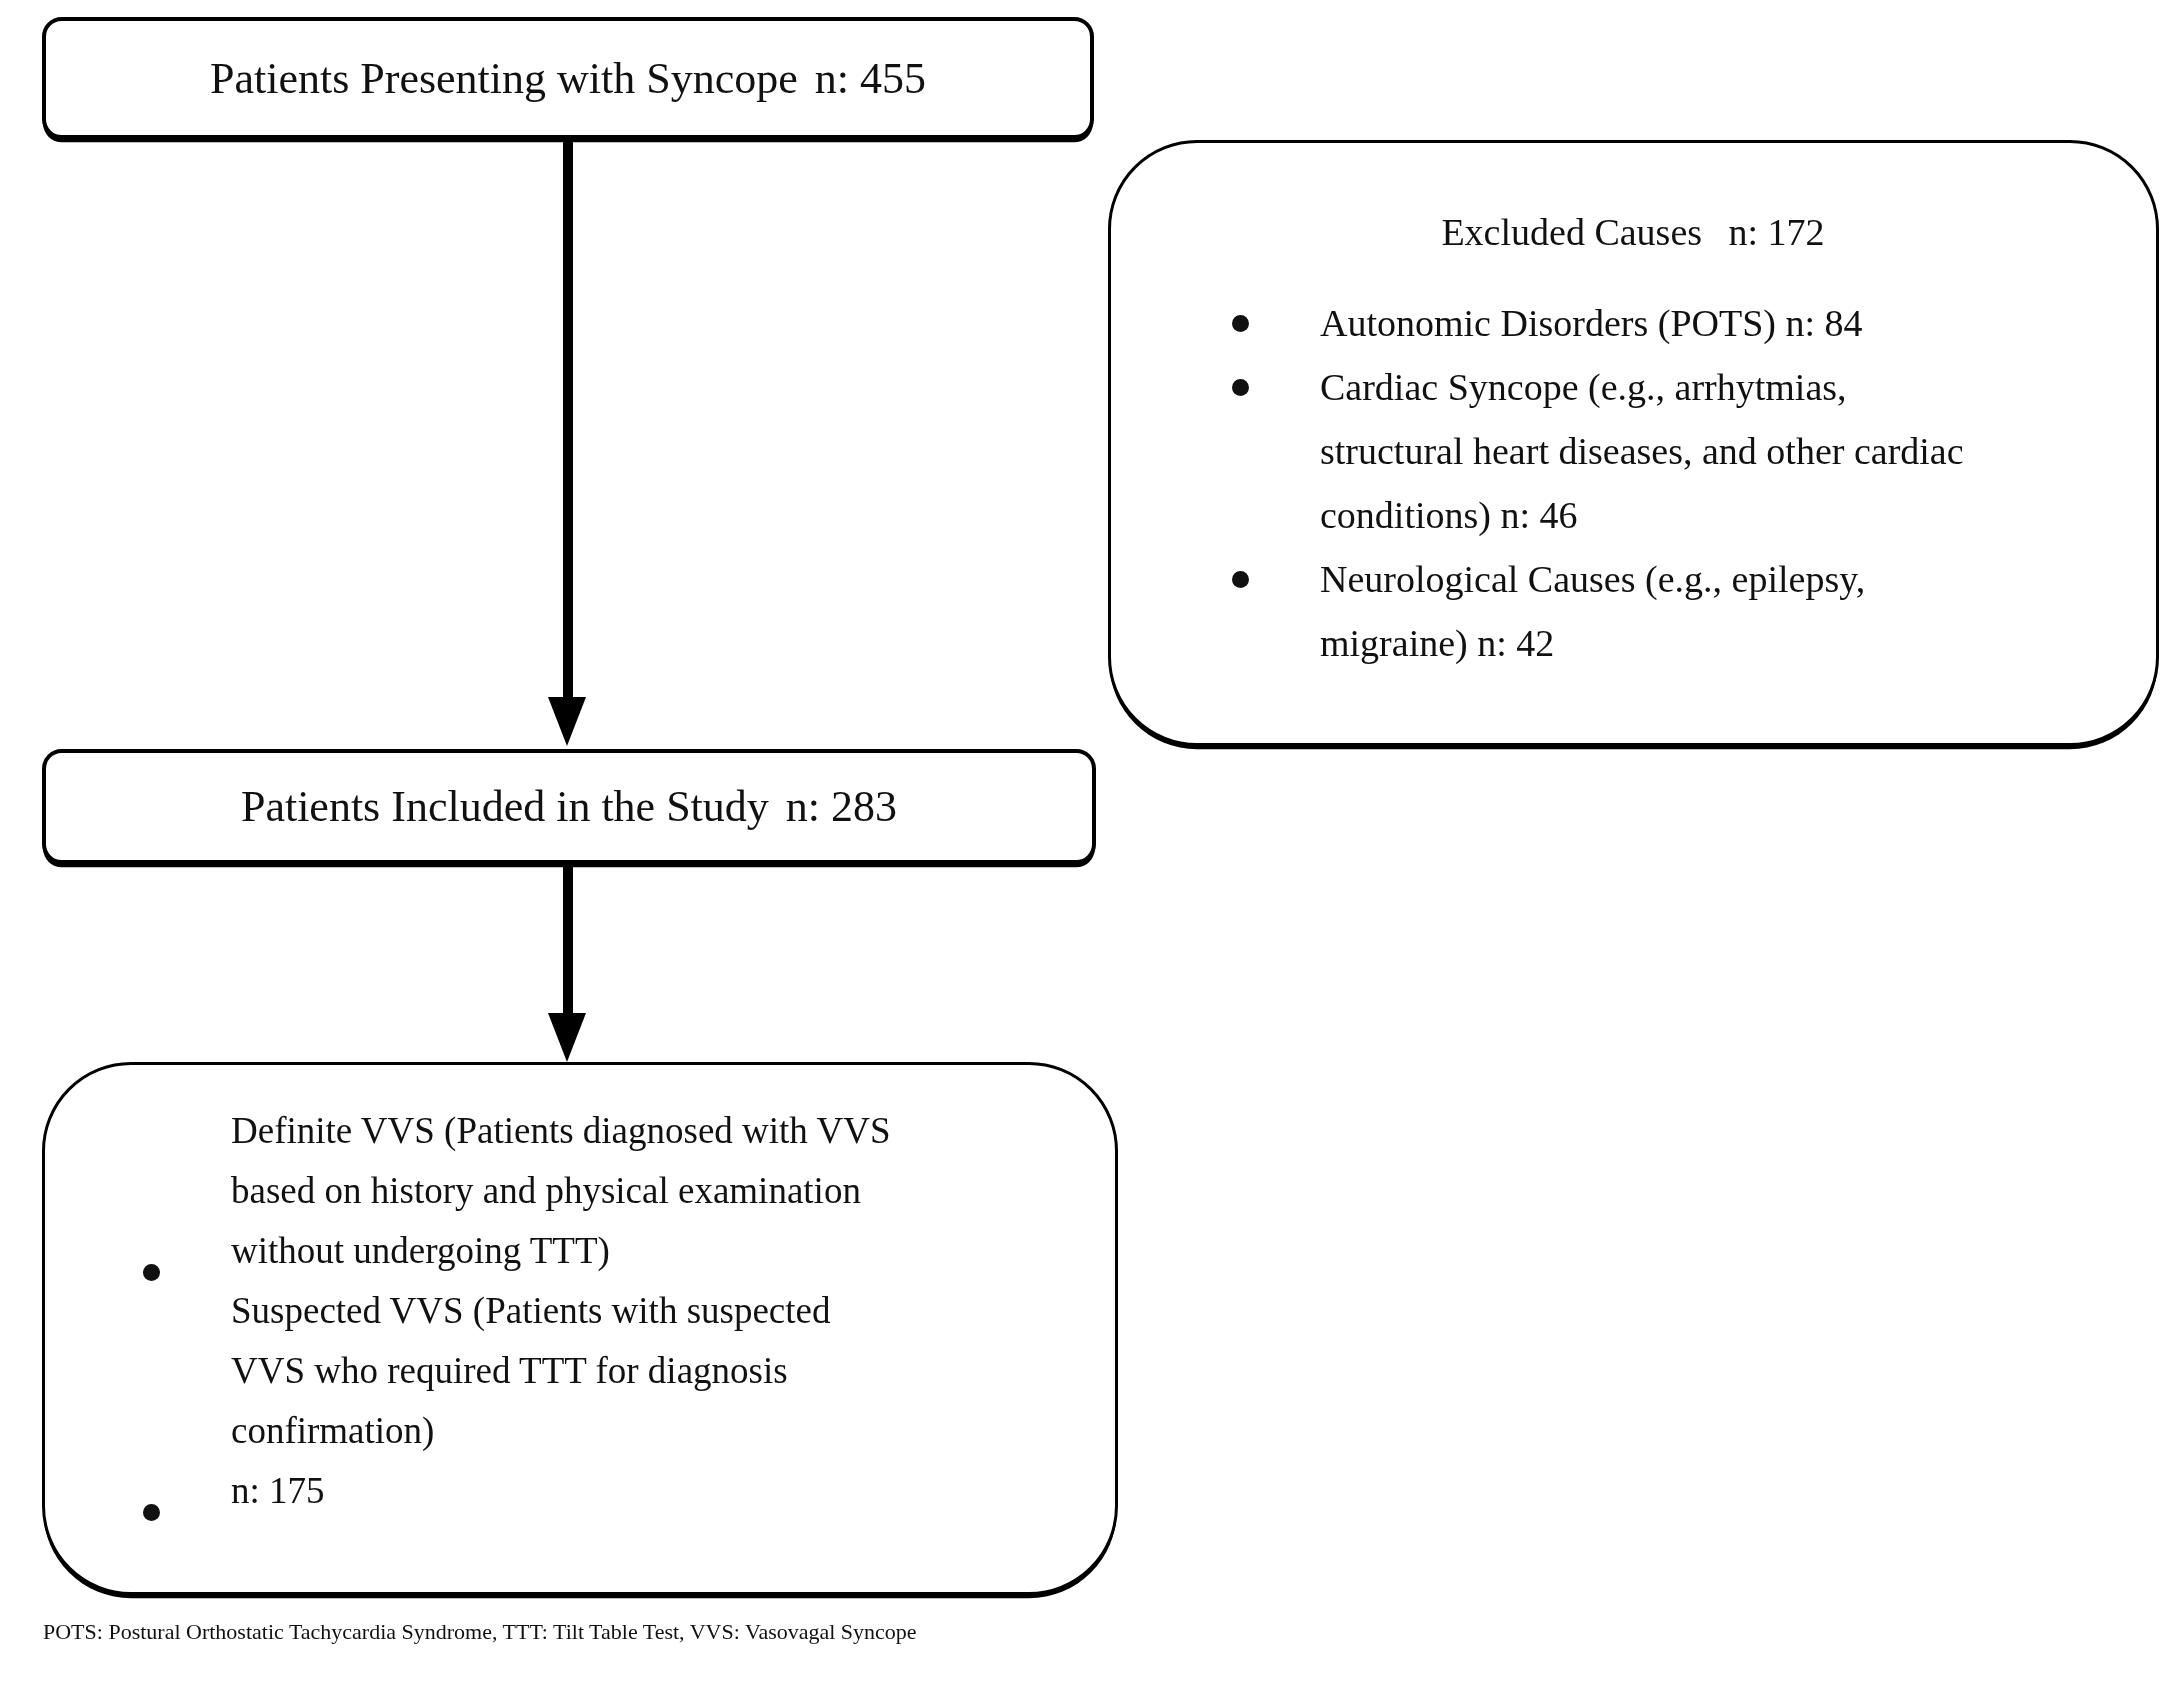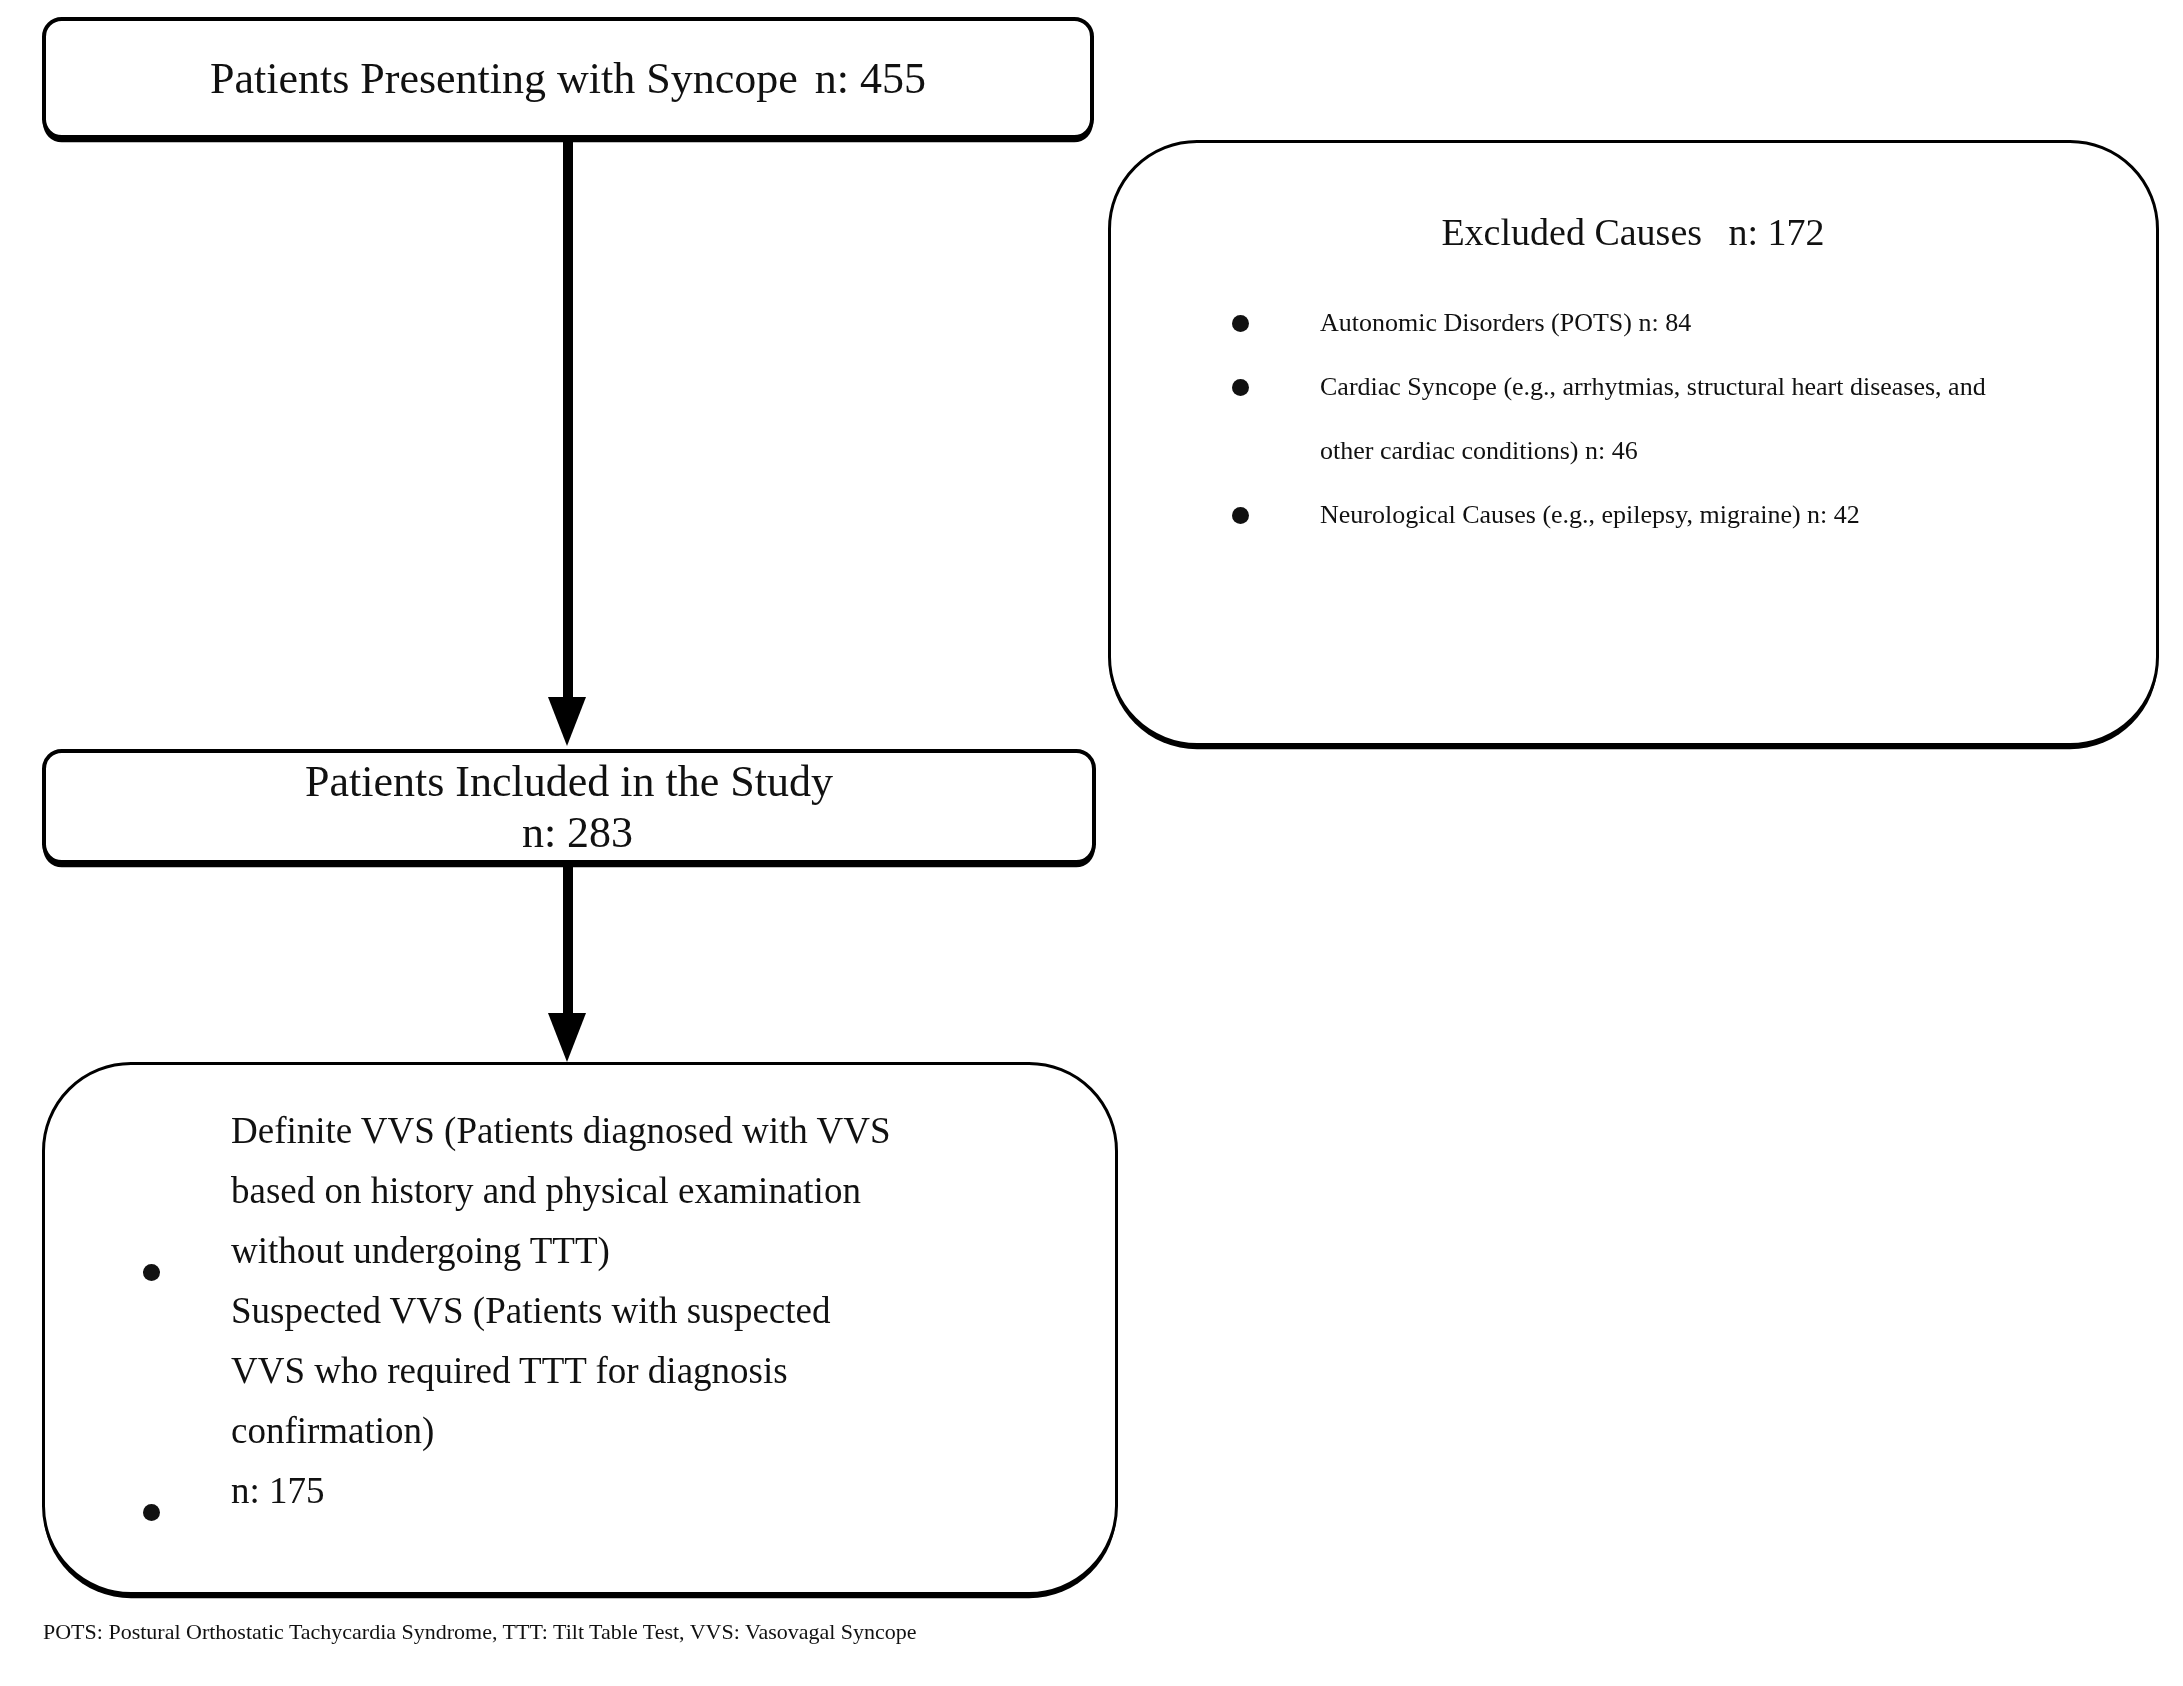--- a/index.html
+++ b/index.html
@@ -31,30 +31,30 @@
     text-align:center;
   }
   .round{
     border-radius:89px;
     border-width:3.9px;
     font-size:38px;
   }
   .count{margin-left:17px;white-space:nowrap;}
 
   #top-box{left:42px;top:17px;width:1052px;height:122px;}
-  #included-box{left:42px;top:749px;width:1054px;height:115px;flex-direction:column;}
+  #included-box{left:42px;top:749px;width:1054px;height:115px;}
 
   #excluded-box{
     left:1108px;top:140px;width:1051px;height:606px;
     padding:56px 66px 0 121px;
   }
   .ex-title{text-align:center;line-height:66px;white-space:nowrap;margin-right:56px;}
 
   ul.blist{list-style:none;margin:26px 0 0 0;padding:0;}
-  li.bitem{display:flex;align-items:flex-start;line-height:64px;font-size:26px;}
+  li.bitem{display:flex;align-items:flex-start;line-height:64px;font-size:38px;}
   .bullet{
     flex:0 0 auto;width:17px;height:17px;border-radius:50%;
     background:var(--text);
     margin-top:23.6px;margin-right:71px;
   }
   .li-text{max-width:676px;}
 
   #vvs-box{
     left:42px;top:1062px;width:1076px;height:533px;
     padding:36px 52px 0 98px;

